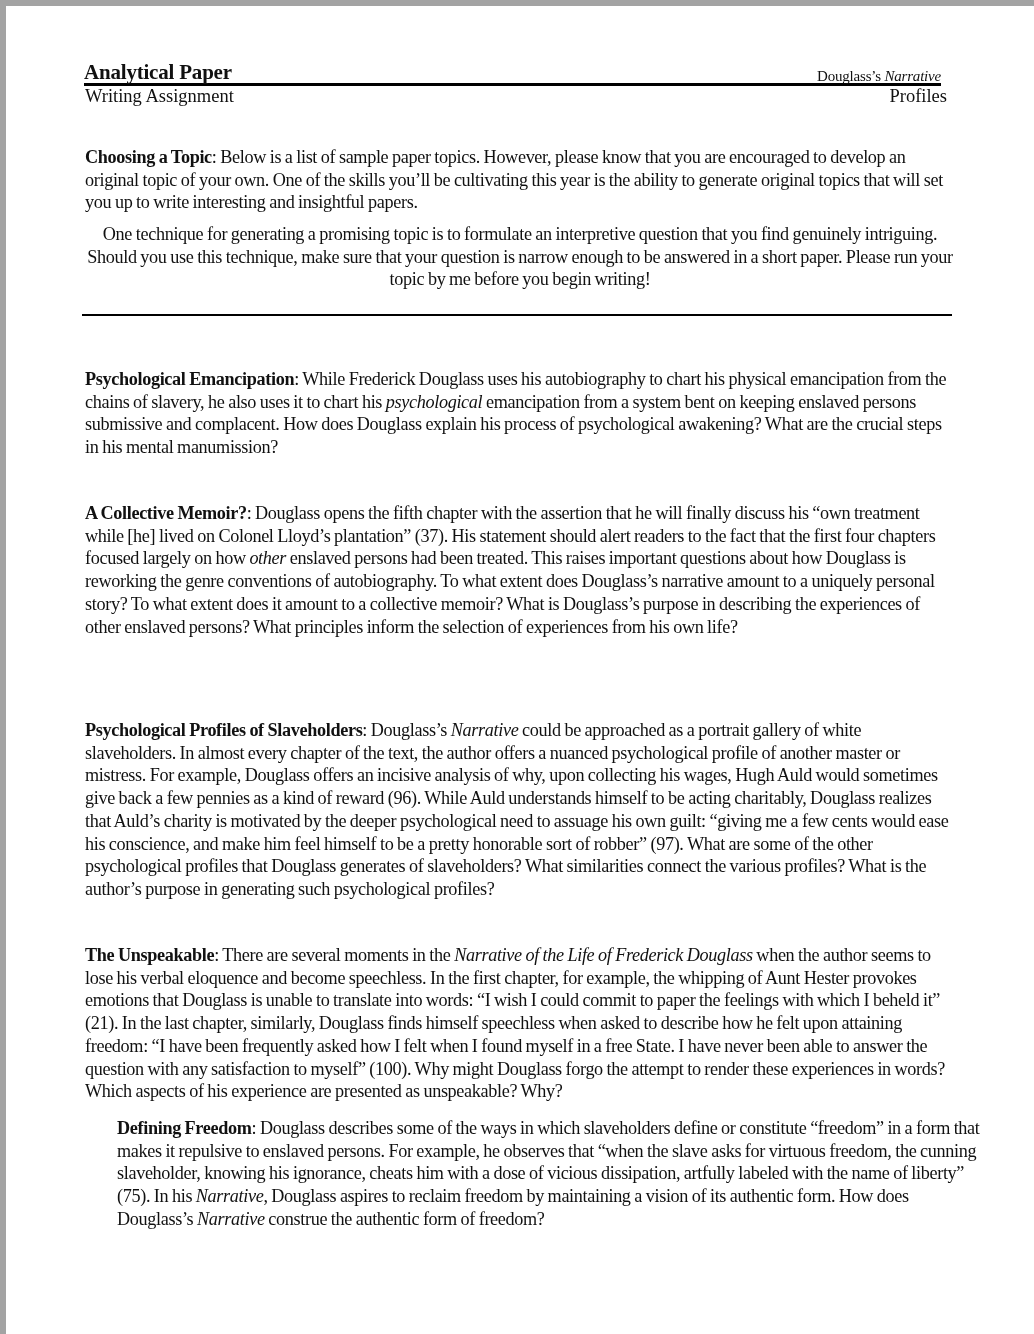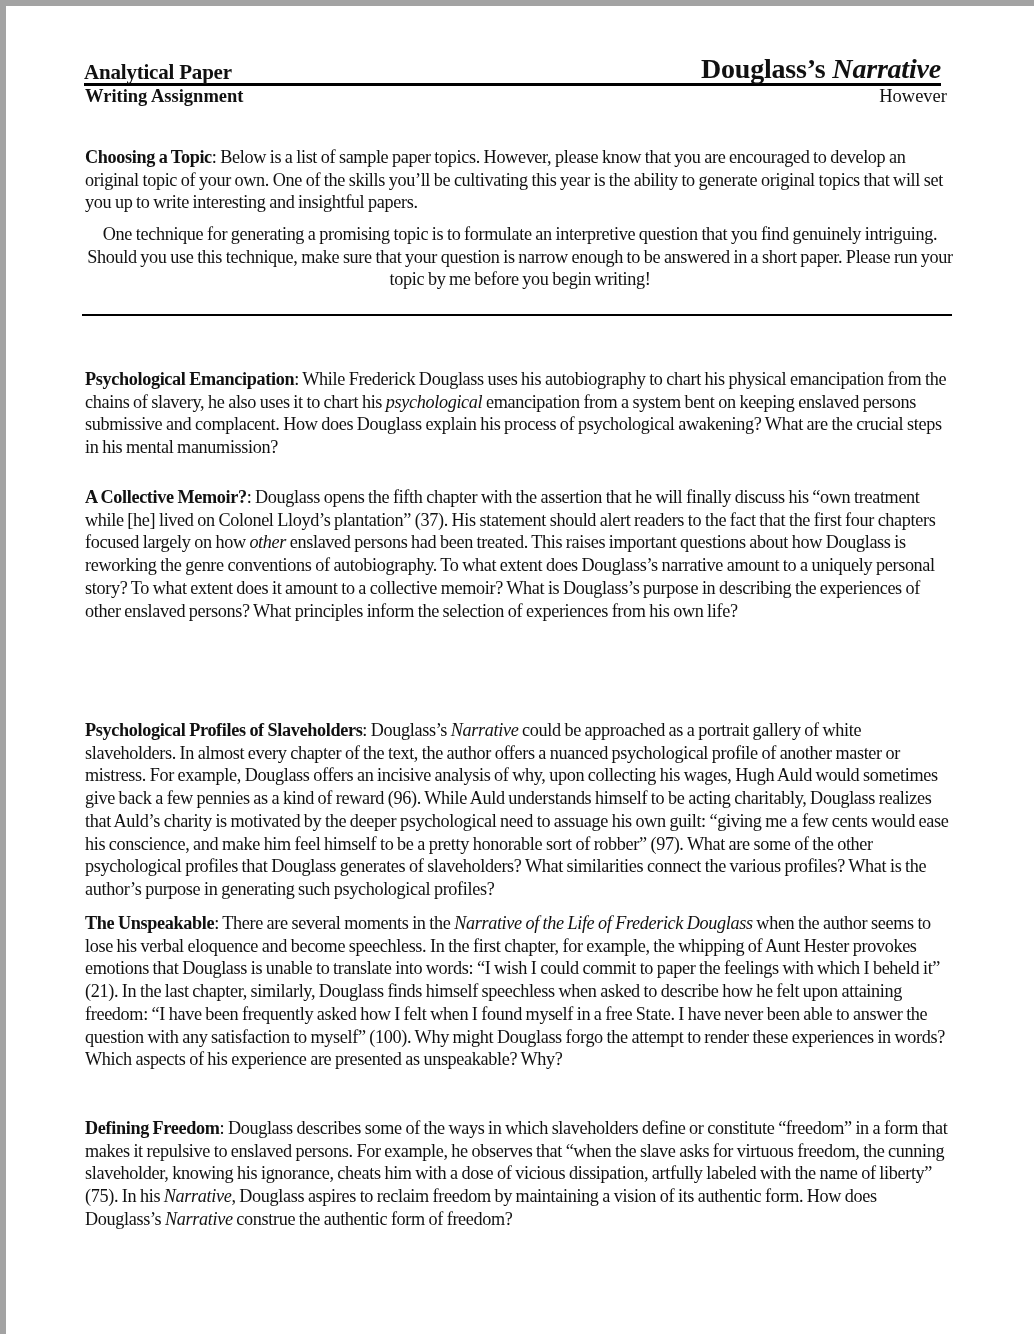--- a/index.html
+++ b/index.html
@@ -11,61 +11,61 @@
   }
   .hdr-row1 {
     position: absolute; left: 78px; top: 53px; width: 857px; height: 24px;
     border-bottom: 3px solid #000;
   }
   .hdr-left-title {
     position: absolute; left: 0; bottom: -2px; font-weight: bold; font-size: 21px;
     letter-spacing: -0.2px;
   }
   .hdr-right-title {
-    position: absolute; right: 0; bottom: -2px; font-weight: bold; font-size: 28px;
+    position: absolute; right: 0; bottom: -2px; font-weight: normal; font-size: 15px;
     letter-spacing: -0.2px;
     text-align: right;
   }
   .hdr-right-title .it { font-style: italic; }
-  .hdr-row2-left { position: absolute; left: 79px; top: 80px; font-size: 18.5px; font-weight: bold; }
+  .hdr-row2-left { position: absolute; left: 79px; top: 80px; font-size: 18.5px; }
   .hdr-row2-right { position: absolute; right: 91px; top: 80px; font-size: 18.5px; }
 
   .body-text {
     position: absolute; left: 79px; width: 870px; font-size: 18.2px;
     line-height: 22.7px; letter-spacing: -0.35px; word-spacing: -0.5px;
   }
   .body-text b { font-weight: bold; }
   .body-text i { font-style: italic; }
   .p-intro1 { top: 140px; }
   .p-intro2 { top: 217px; text-align: center; }
   .divider {
     position: absolute; left: 76px; top: 308px; width: 870px; height: 0;
     border-top: 2.5px solid #000;
   }
   .section-title {
     position: absolute; left: 0; width: 1024px; top: 334px; text-align: center;
     font-weight: bold; font-size: 21.5px; letter-spacing: -0.3px;
   }
   .t1 { top: 362px; }
-  .t2 { top: 480px; }
+  .t2 { top: 496px; }
   .t3 { top: 713px; }
-  .t4 { top: 906px; }
-  .t5 { top: 1111px; }
+  .t4 { top: 938px; }
+  .t5 { top: 1111px; margin-left: 32px; }
 </style>
 </head>
 <body>
 
 <div class="page">
 
   <div class="hdr-row1">
     <span class="hdr-left-title">Analytical Paper</span>
     <span class="hdr-right-title"><span>Douglass’s </span><span class="it">Narrative</span></span>
   </div>
   <div class="hdr-row2-left">Writing Assignment</div>
-  <div class="hdr-row2-right">However</div>
+  <div class="hdr-row2-right">Profiles</div>
 
   <div class="body-text p-intro1"><b>Choosing a Topic</b><span>: Below is a list of sample paper topics. However, please know that you are encouraged to develop an original topic of your own. One of the skills you’ll be cultivating this year is the ability to generate original topics that will set you up to write interesting and insightful papers.</span></div>
 
   <div class="body-text p-intro2">One technique for generating a promising topic is to formulate an interpretive question that you find genuinely intriguing. Should you use this technique, make sure that your question is narrow enough to be answered in a short paper. Please run your topic by me before you begin writing!</div>
 
   <div class="divider"></div>
 
 
   <div class="body-text t1"><b>Psychological Emancipation</b><span>: While Frederick Douglass uses his autobiography to chart his physical emancipation from the chains of slavery, he also uses it to chart his </span><i>psychological</i><span> emancipation from a system bent on keeping enslaved persons submissive and complacent. How does Douglass explain his process of psychological awakening? What are the crucial steps in his mental manumission?</span></div>
 

